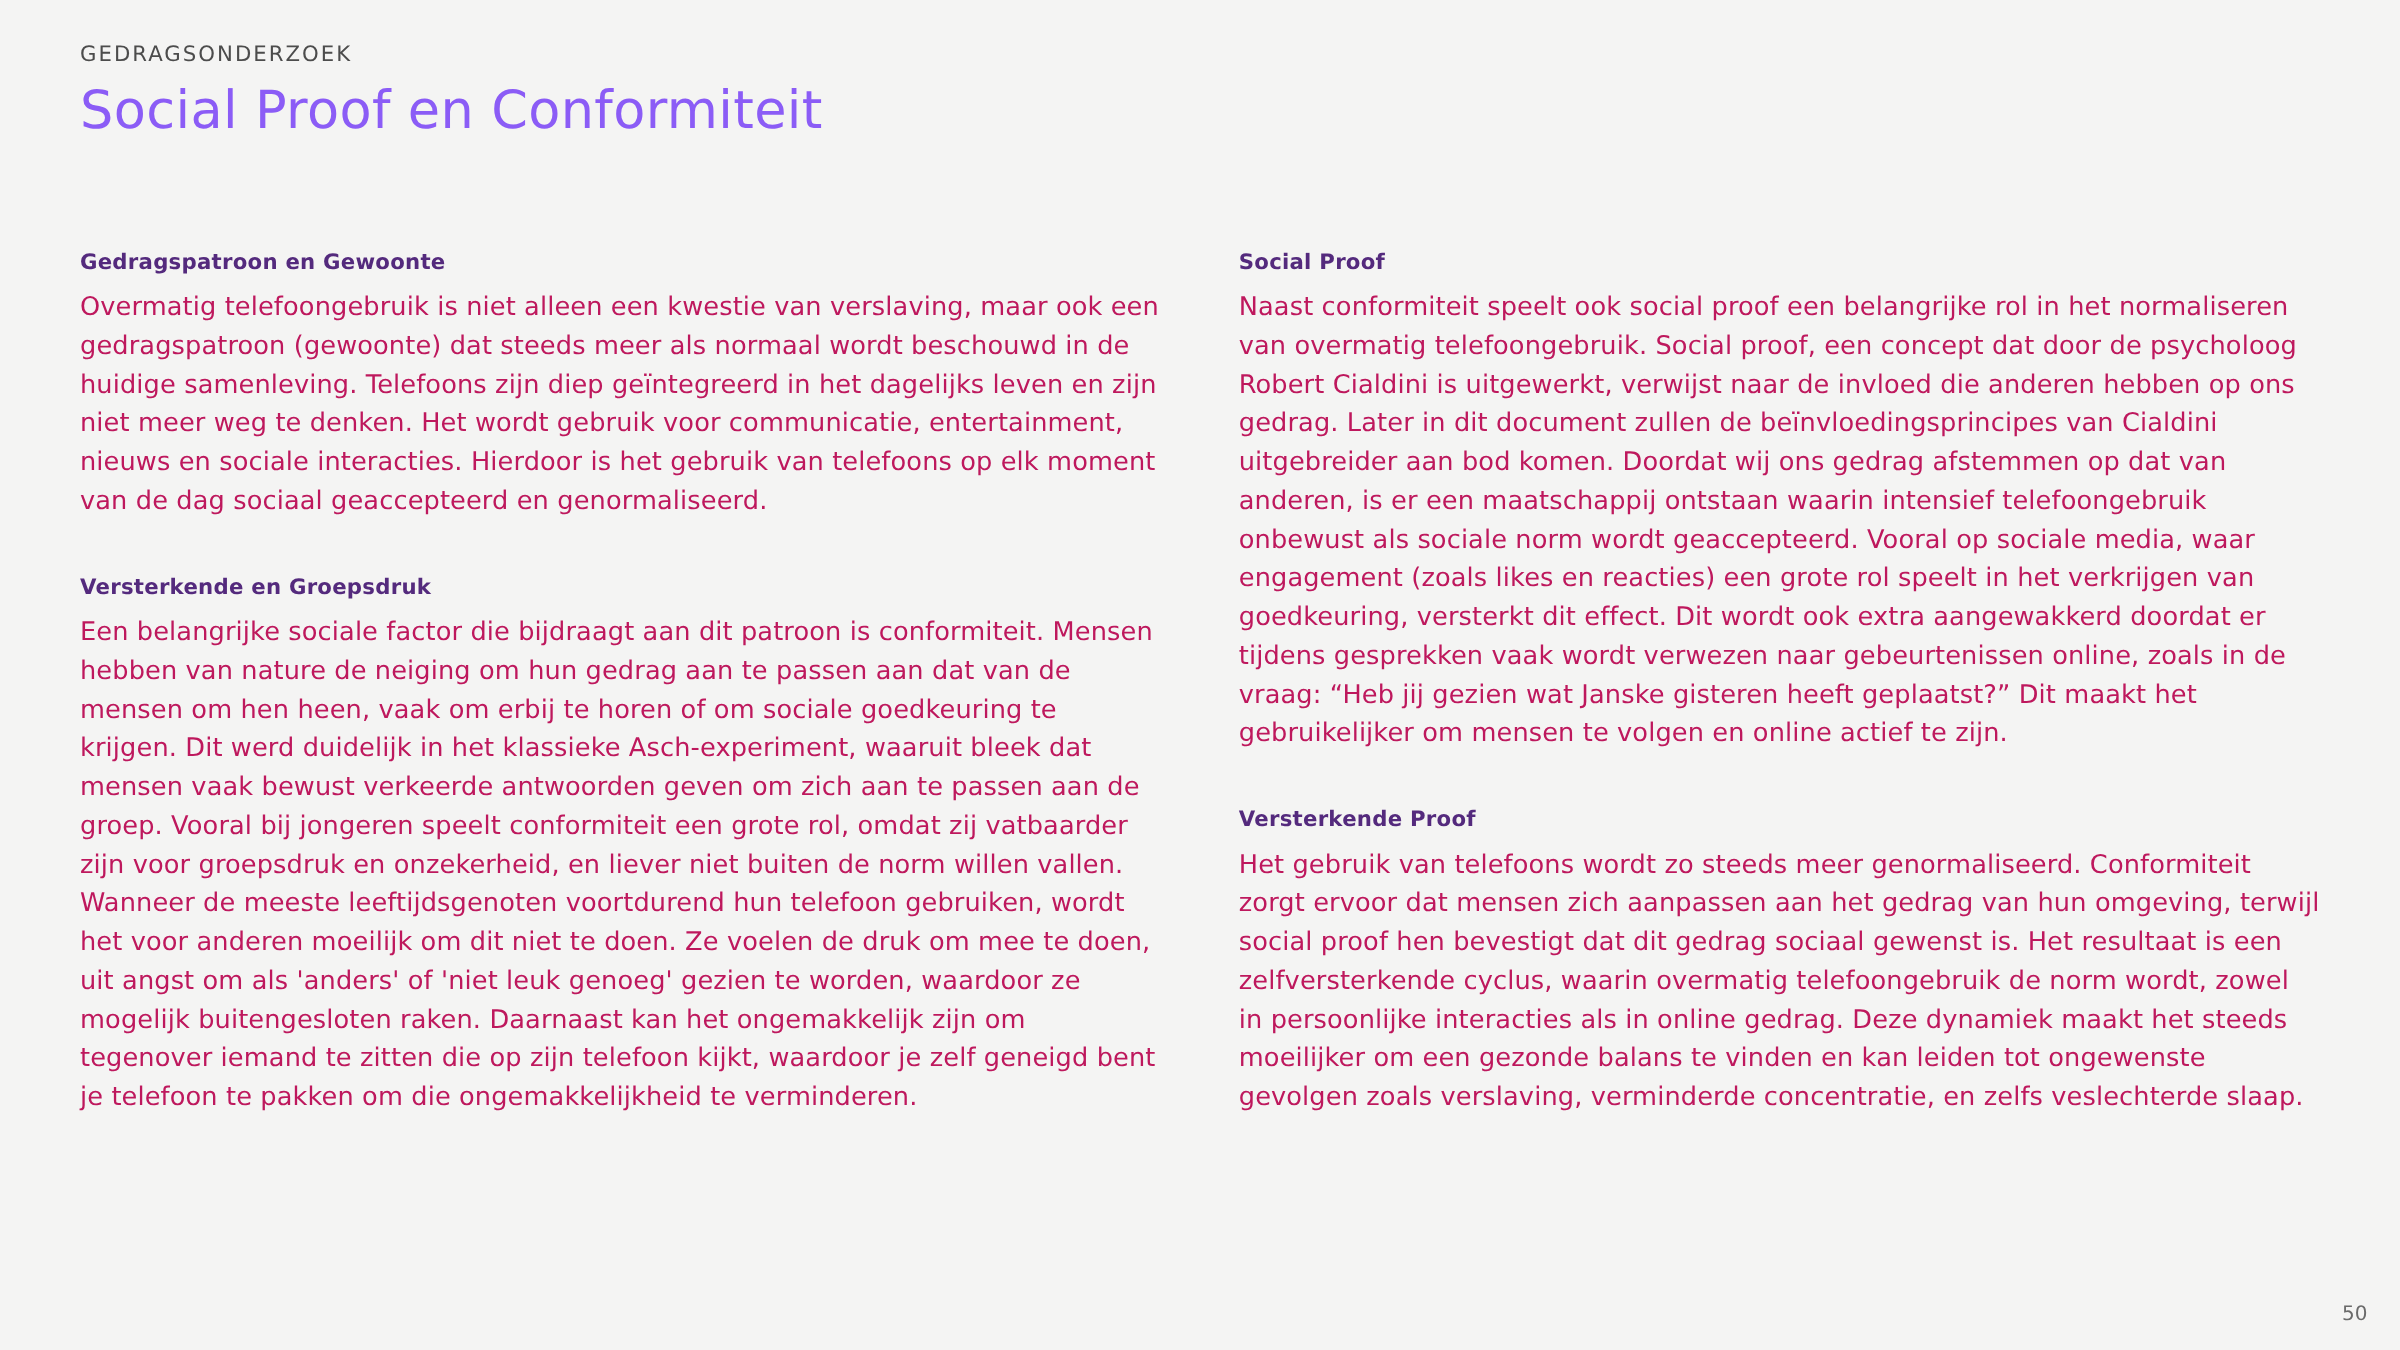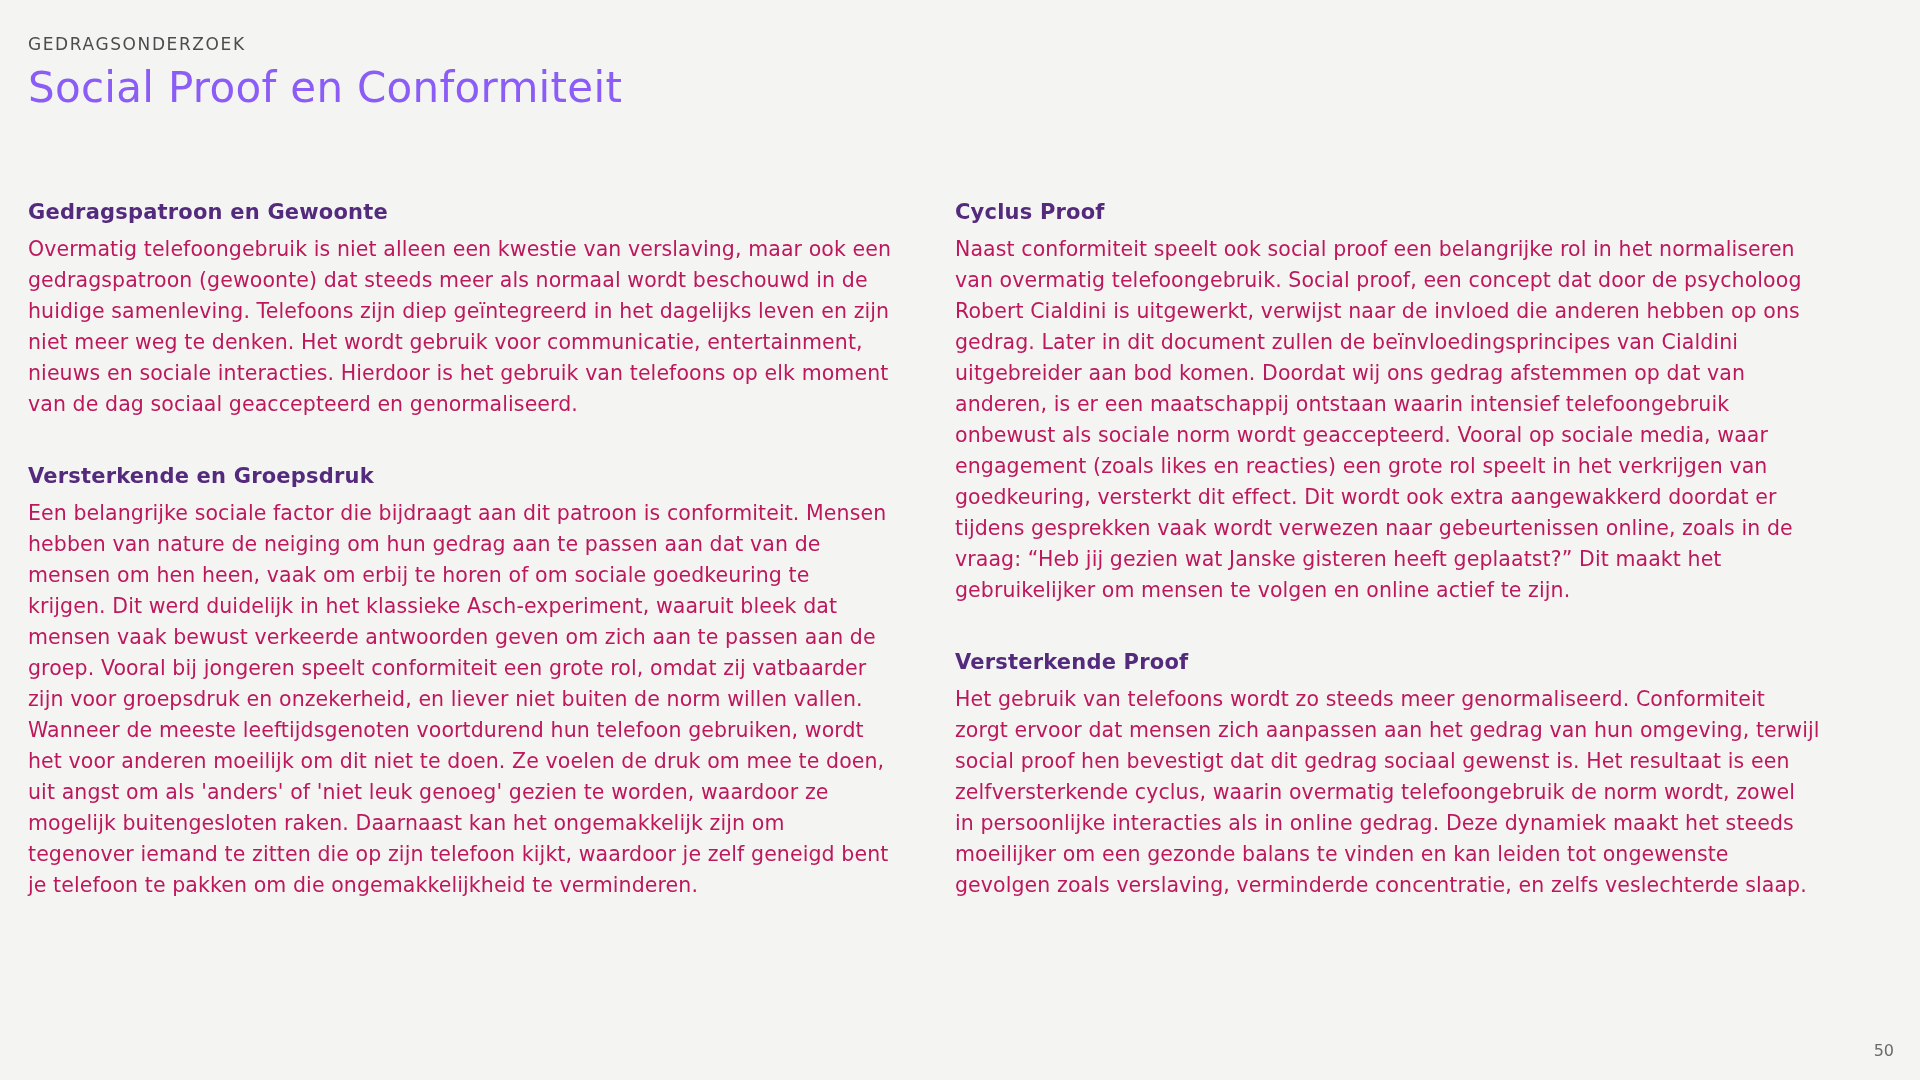--- a/index.html
+++ b/index.html
@@ -6,21 +6,21 @@
     margin: 0;
     padding: 0;
     background: #e9e9e9;
   }
   .page {
     position: relative;
     width: 1920px;
     height: 1080px;
     box-sizing: border-box;
     background: #f4f4f3;
-    padding: 34px 64px 0 28px;
+    padding: 34px 64px 0 64px;
     font-family: "DejaVu Sans", "Liberation Sans", sans-serif;
     overflow: hidden;
   }
   .kicker {
     font-size: 17px;
     letter-spacing: 1.6px;
     color: #4c4c4c;
     font-weight: 400;
   }
   .title {
@@ -33,21 +33,21 @@
   }
   .columns {
     display: grid;
     grid-template-columns: 865px 865px;
     column-gap: 62px;
     margin-top: 88px;
   }
   .section { margin-bottom: 44px; }
   .section h2 {
     margin: 0 0 10px 0;
-    font-size: 21px;
+    font-size: 17px;
     font-weight: 700;
     color: #542a7d;
     letter-spacing: 0.2px;
   }
   .section p {
     margin: 0;
     font-size: 20.5px;
     line-height: 31px;
     color: #be185d;
     letter-spacing: 0.1px;
@@ -78,21 +78,21 @@
         <p>Overmatig telefoongebruik is niet alleen een kwestie van verslaving, maar ook een gedragspatroon (gewoonte) dat steeds meer als normaal wordt beschouwd in de huidige samenleving. Telefoons zijn diep geïntegreerd in het dagelijks leven en zijn niet meer weg te denken. Het wordt gebruik voor communicatie, entertainment, nieuws en sociale interacties. Hierdoor is het gebruik van telefoons op elk moment van de dag sociaal geaccepteerd en genormaliseerd.</p>
       </div>
       <div class="section">
         <h2>Versterkende en Groepsdruk</h2>
         <p>Een belangrijke sociale factor die bijdraagt aan dit patroon is conformiteit. Mensen hebben van nature de neiging om hun gedrag aan te passen aan dat van de mensen om hen heen, vaak om erbij te horen of om sociale goedkeuring te krijgen. Dit werd duidelijk in het klassieke Asch-experiment, waaruit bleek dat mensen vaak bewust verkeerde antwoorden geven om zich aan te passen aan de groep. Vooral bij jongeren speelt conformiteit een grote rol, omdat zij vatbaarder zijn voor groepsdruk en onzekerheid, en liever niet buiten de norm willen vallen. Wanneer de meeste leeftijdsgenoten voortdurend hun telefoon gebruiken, wordt het voor anderen moeilijk om dit niet te doen. Ze voelen de druk om mee te doen, uit angst om als 'anders' of 'niet leuk genoeg' gezien te worden, waardoor ze mogelijk buitengesloten raken. Daarnaast kan het ongemakkelijk zijn om tegenover iemand te zitten die op zijn telefoon kijkt, waardoor je zelf geneigd bent je telefoon te pakken om die ongemakkelijkheid te verminderen.</p>
       </div>
     </section>
 
     <section class="col">
       <div class="section">
-        <h2>Cyclus Proof</h2>
+        <h2>Social Proof</h2>
         <p>Naast conformiteit speelt ook social proof een belangrijke rol in het normaliseren van overmatig telefoongebruik. Social proof, een concept dat door de psycholoog Robert Cialdini is uitgewerkt, verwijst naar de invloed die anderen hebben op ons gedrag. Later in dit document zullen de beïnvloedingsprincipes van Cialdini uitgebreider aan bod komen. Doordat wij ons gedrag afstemmen op dat van anderen, is er een maatschappij ontstaan waarin intensief telefoongebruik onbewust als sociale norm wordt geaccepteerd. Vooral op sociale media, waar engagement (zoals likes en reacties) een grote rol speelt in het verkrijgen van goedkeuring, versterkt dit effect. Dit wordt ook extra aangewakkerd doordat er tijdens gesprekken vaak wordt verwezen naar gebeurtenissen online, zoals in de vraag: “Heb jij gezien wat Janske gisteren heeft geplaatst?” Dit maakt het gebruikelijker om mensen te volgen en online actief te zijn.</p>
       </div>
       <div class="section">
         <h2>Versterkende Proof</h2>
         <p>Het gebruik van telefoons wordt zo steeds meer genormaliseerd. Conformiteit zorgt ervoor dat mensen zich aanpassen aan het gedrag van hun omgeving, terwijl social proof hen bevestigt dat dit gedrag sociaal gewenst is. Het resultaat is een zelfversterkende cyclus, waarin overmatig telefoongebruik de norm wordt, zowel in persoonlijke interacties als in online gedrag. Deze dynamiek maakt het steeds moeilijker om een gezonde balans te vinden en kan leiden tot ongewenste gevolgen zoals verslaving, verminderde concentratie, en zelfs veslechterde slaap.</p>
       </div>
     </section>
 
   </main>
 

